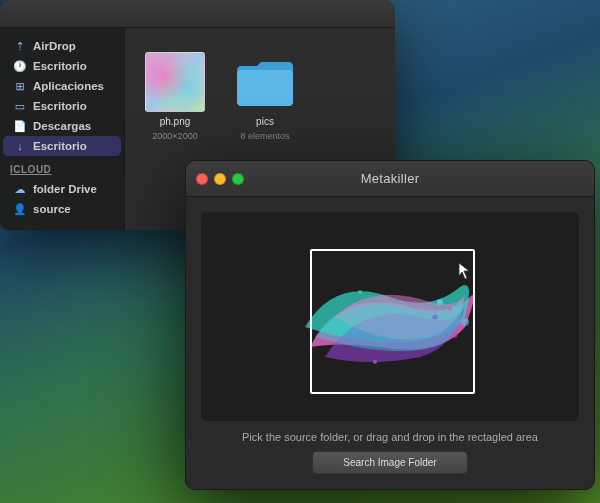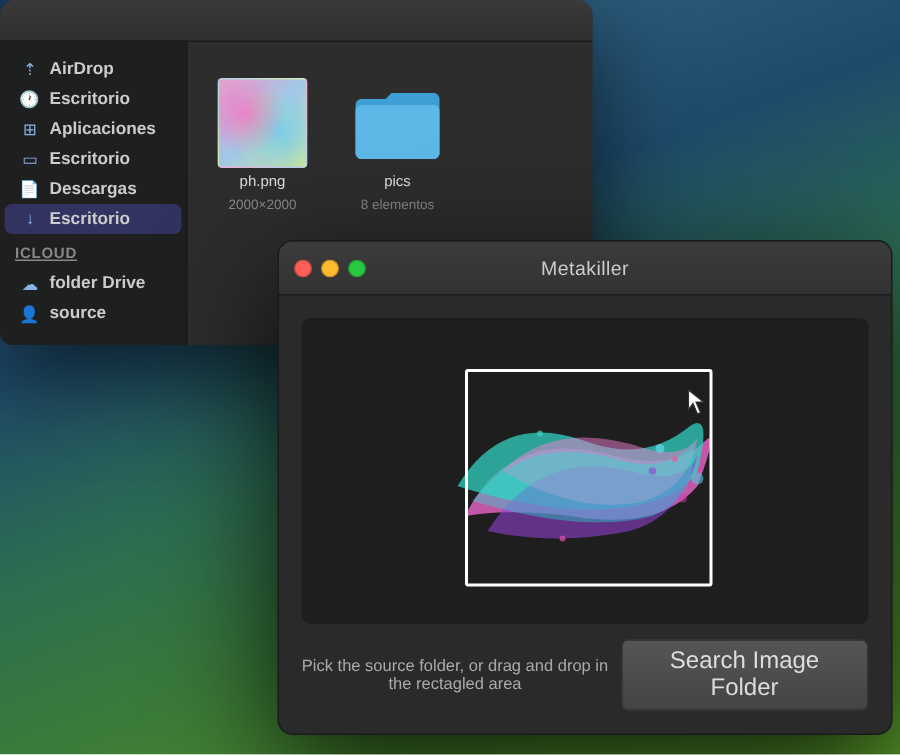--- a/index.html
+++ b/index.html
@@ -302,37 +302,37 @@
       top: 35px;
       left: 178px;
       width: 12px;
       height: 18px;
       pointer-events: none;
     }
 
     .metakiller-footer {
       width: 100%;
       display: flex;
-      flex-direction: row;
+      flex-direction: column;
       align-items: center;
       gap: 8px;
     }
 
     .instruction-text {
       font-size: 11px;
       color: #aaa;
       text-align: center;
     }
 
     .search-folder-btn {
       background: linear-gradient(180deg, #555 0%, #444 100%);
       border: 1px solid #333;
       border-radius: 5px;
       color: #ddd;
-      font-size: 16px;
+      font-size: 10px;
       padding: 5px 30px;
       cursor: pointer;
       font-family: inherit;
     }
   </style>
 </head>
 <body>
 
 <div class="desktop-bg"></div>
 

